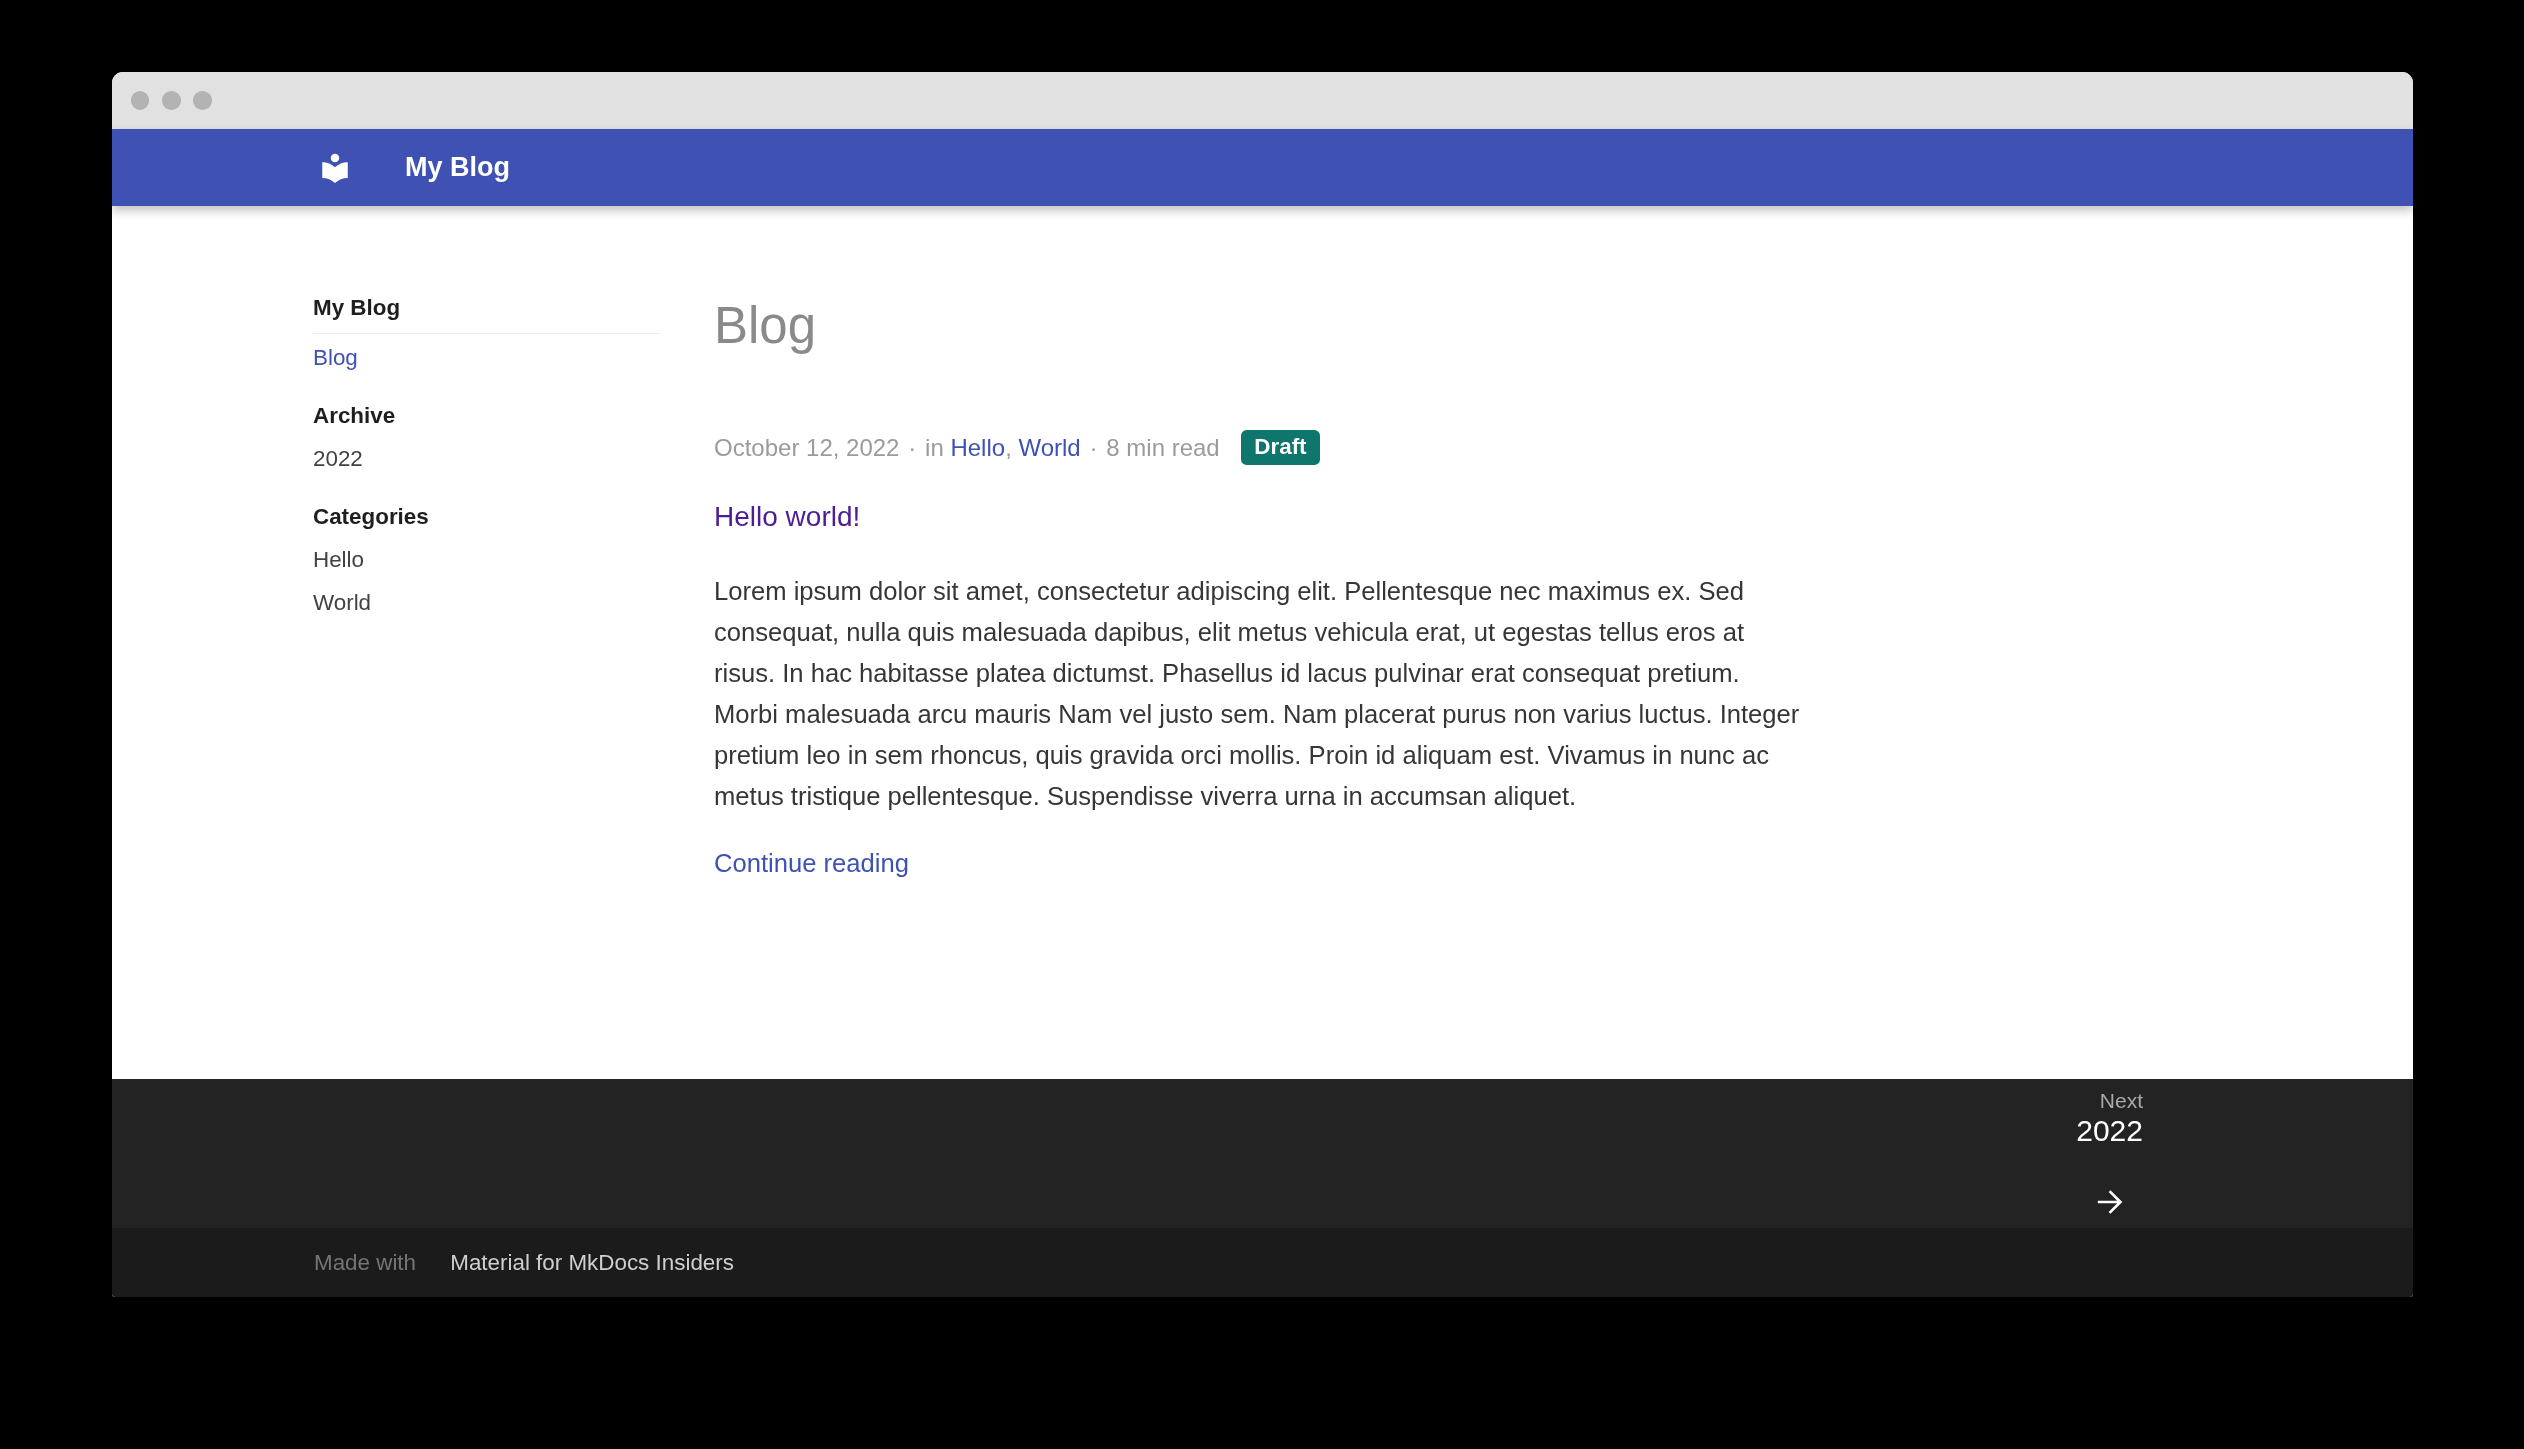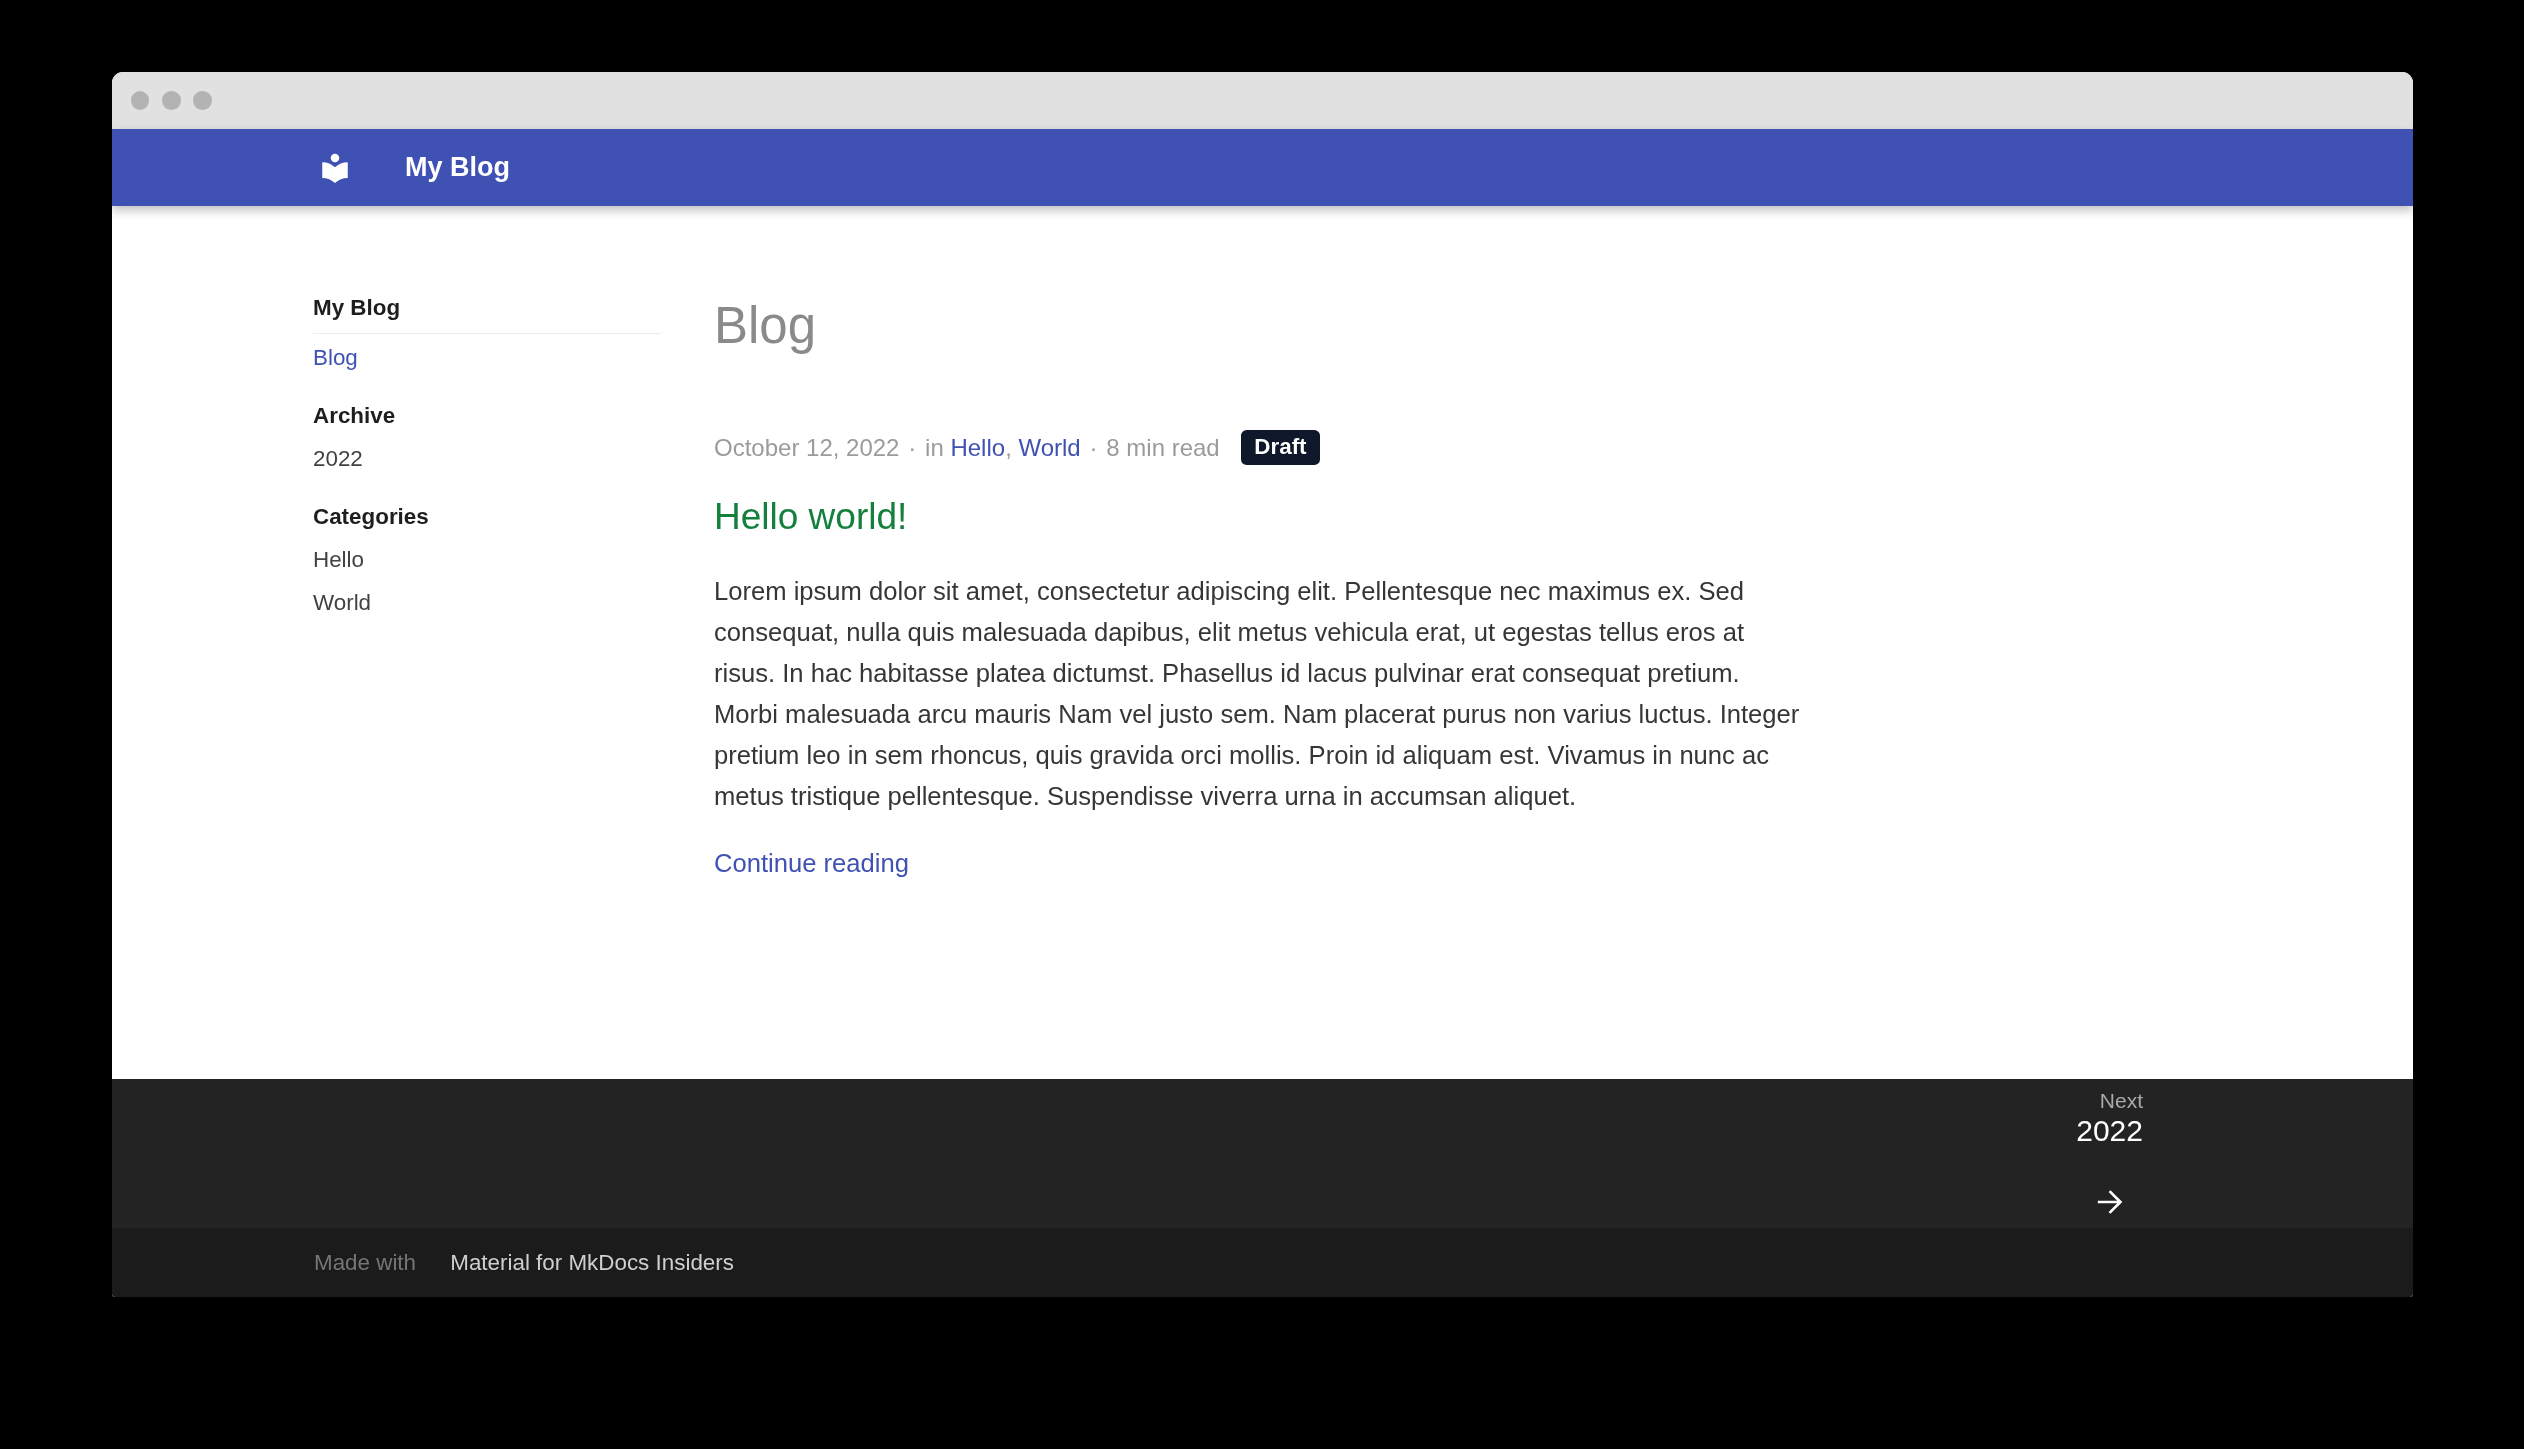--- a/index.html
+++ b/index.html
@@ -53,25 +53,25 @@
   .blog-link { display:block; margin-top:12px; color:#4051b4; }
   .section-title { font-weight:700; color:#1e1e1e; margin-top:34px; }
   .nav-item { display:block; margin-top:19px; color:#424242; }
 
   .main { position:absolute; left:602px; top:0; width:1103px; }
   .page-title { margin:93px 0 0; font-size:51px; line-height:53px; font-weight:400; color:#8a8a8a; }
   .post-meta { margin-top:78px; font-size:24px; color:#9b9b9b; display:flex; align-items:center; white-space:pre; }
   .post-meta .sep { margin:0 8.8px; }
   .meta-link { color:#4051b4; }
   .badge {
-    margin-left:21px; background:#0f172a; color:#fff;
+    margin-left:21px; background:#0f766e; color:#fff;
     font-weight:700; font-size:22.4px; line-height:22.4px;
     padding:6.4px 13.6px; border-radius:5.6px;
   }
-  .post-title { margin:29px 0 0; font-size:37px; line-height:45px; font-weight:400; color:#15803d; }
+  .post-title { margin:29px 0 0; font-size:28px; line-height:45px; font-weight:400; color:#4c1d95; }
   .excerpt { margin:32px 0 0; width:1096px; font-size:25.6px; line-height:41px; color:#363636; }
   .continue { display:inline-block; margin-top:32px; font-size:25.6px; color:#4051b4; }
 
   
   .footer-nav { height:149px; background:#232323; position:relative; }
   .next-link {
     position:absolute; right:270px; top:50%; transform:translateY(-50%);
     display:flex; align-items:center; gap:37px;flex-direction:column;
   }
   .next-labels { text-align:right; }

